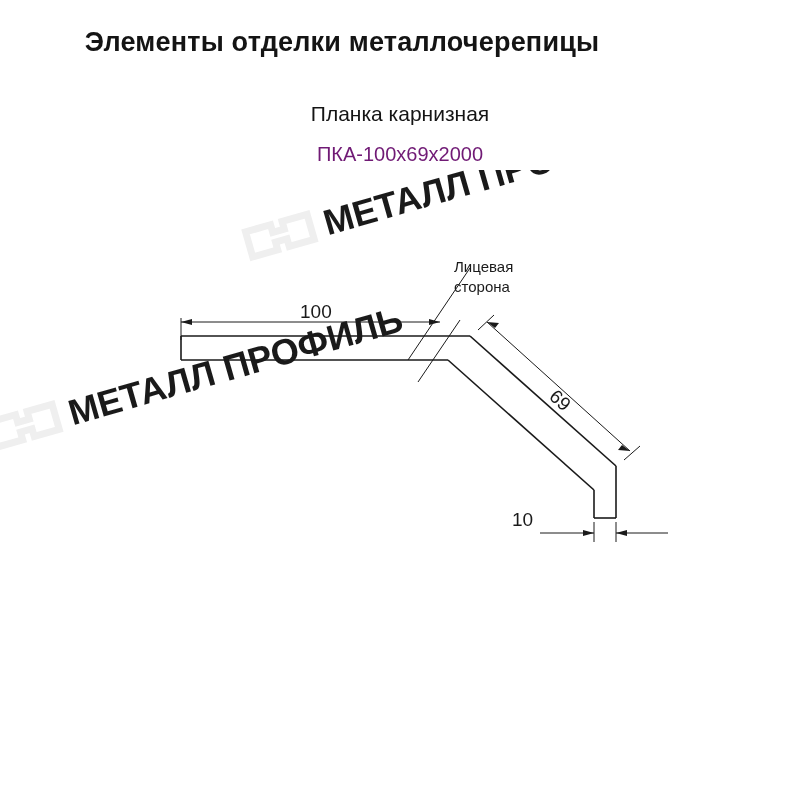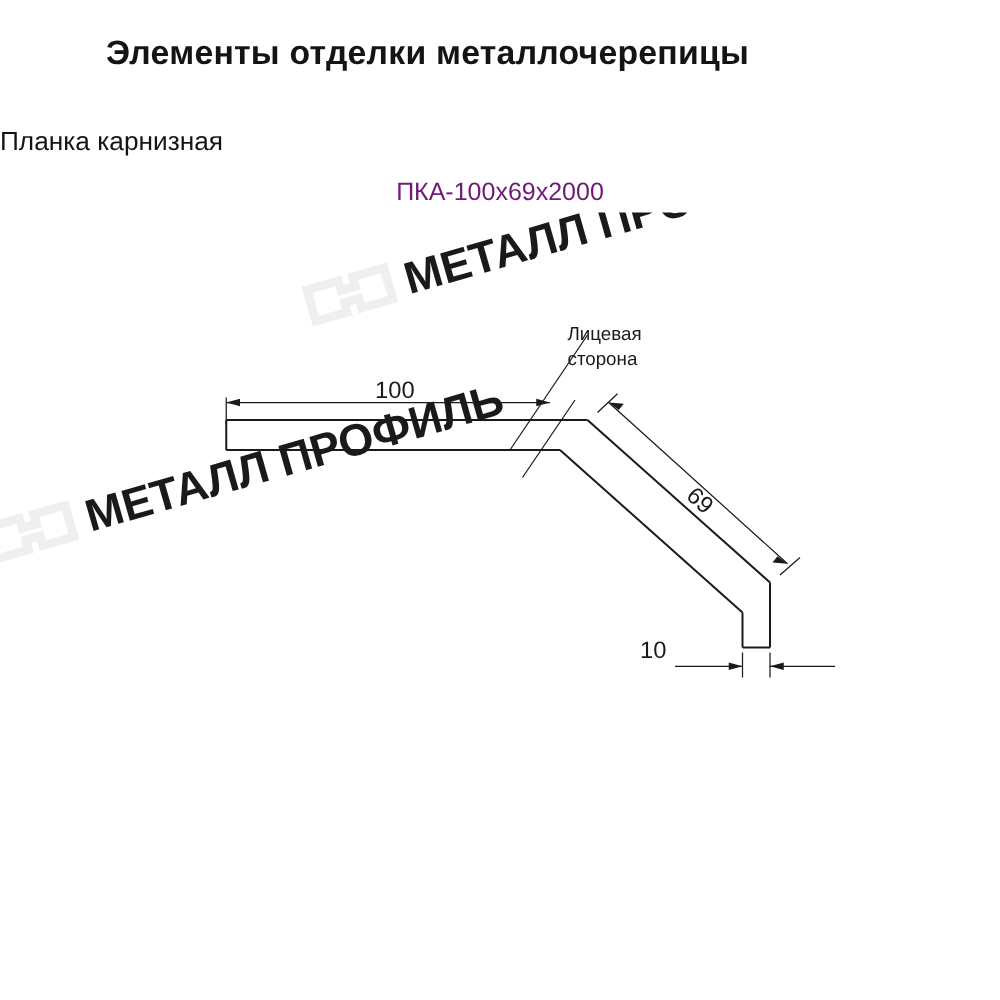--- a/index.html
+++ b/index.html
@@ -34,21 +34,21 @@
     letter-spacing: 0.2px;
     color: #141414;
     margin: 0;
     line-height: 1.1;
   }
   .sub-title {
     position: absolute;
     left: 0;
     top: 100px;
     width: 800px;
-    text-align: left;
+    text-align: center;
     font-size: 21px;
     color: #141414;
     line-height: 1.35;
   }
   .sub-title-2 {
     position: absolute;
     left: 0;
     top: 141px;
     width: 800px;
     text-align: center;

